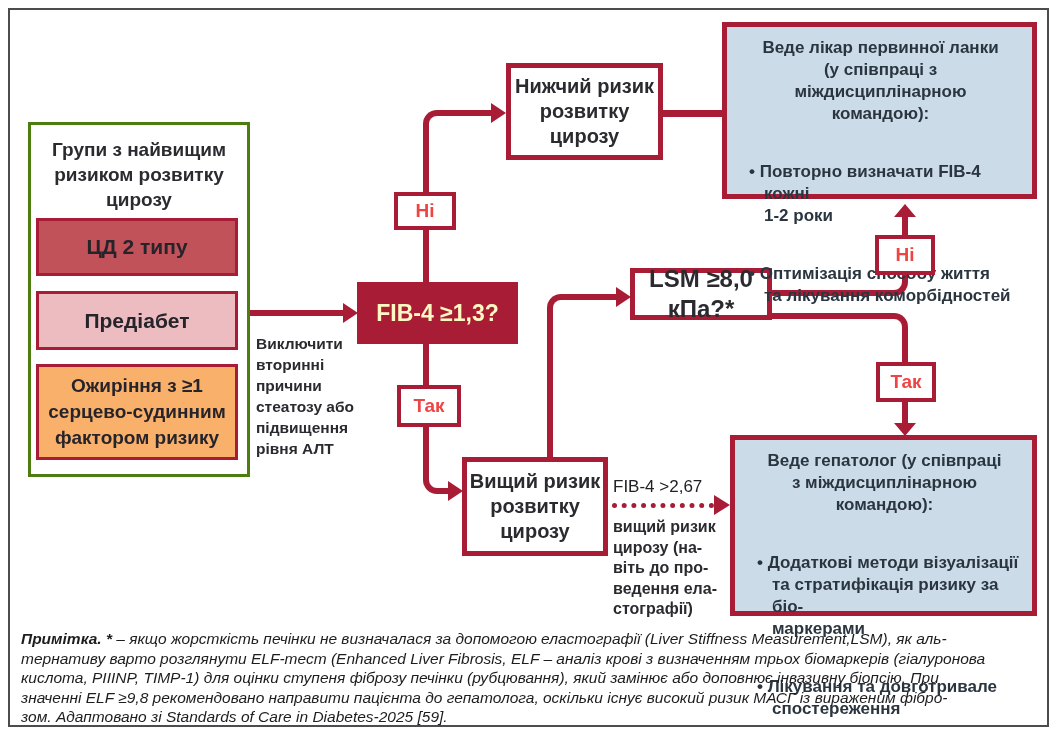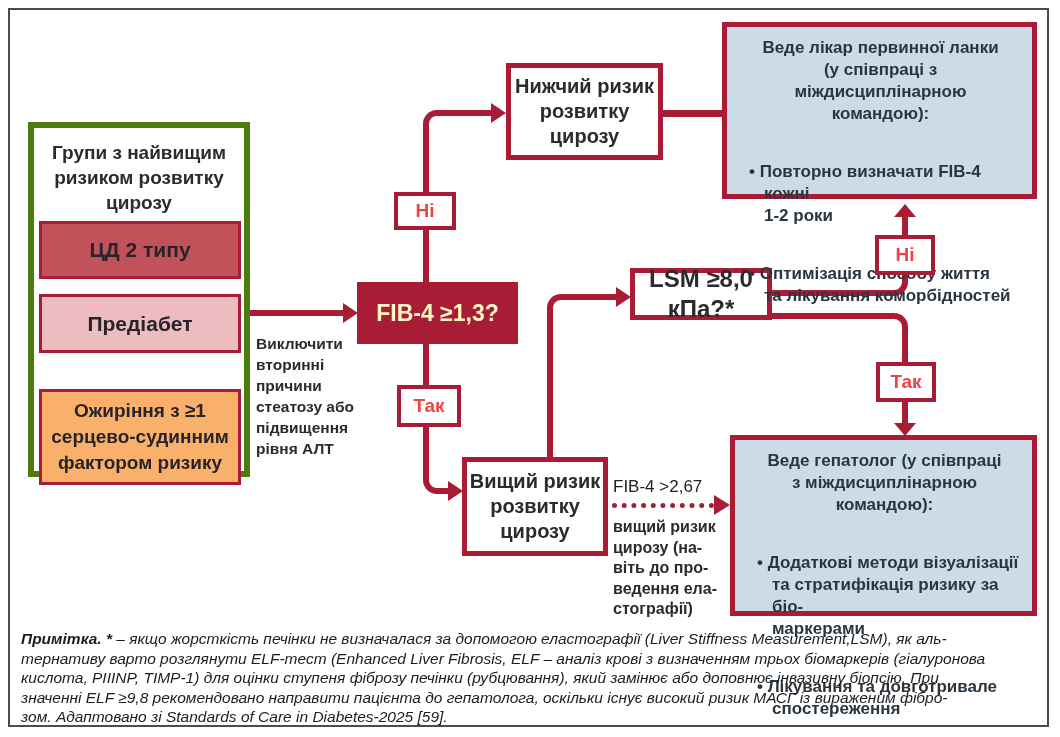--- a/index.html
+++ b/index.html
@@ -49,30 +49,30 @@
   #ln-dotted{left:612px;top:503px;width:102px;height:0;border-top:5px dotted #a81d35;z-index:1;position:absolute;}
   #ar-dotted{left:714px;top:495px;border-top:10px solid transparent;border-bottom:10px solid transparent;border-left:16px solid #a81d35;}
 
   
   .rbox{position:absolute;z-index:2;background:#fff;border:5px solid #a81d35;box-sizing:border-box;
     display:flex;align-items:center;justify-content:center;text-align:center;
     font-weight:bold;white-space:pre-line;line-height:1.26;}
   .lbl{position:absolute;z-index:3;background:#fff;border:4px solid #a81d35;box-sizing:border-box;
     display:flex;align-items:center;justify-content:center;font-weight:bold;font-size:19px;color:#ef4444;}
 
-  #box-group{position:absolute;left:28px;top:122px;width:222px;height:355px;border:6px solid #4d7c0f;
+  #box-group{position:absolute;left:28px;top:122px;width:222px;height:355px;border:3px solid #4d7c0f;
     background:#fff;box-sizing:border-box;z-index:2;}
   #group-title{position:absolute;left:0;top:12px;width:100%;text-align:center;font-weight:bold;
     font-size:19px;line-height:25px;white-space:pre-line;color:#2b2a2f;}
   .gitem{position:absolute;left:5px;width:202px;border:3px solid #a81d35;box-sizing:border-box;z-index:2;
     display:flex;align-items:center;justify-content:center;text-align:center;font-weight:bold;
     white-space:pre-line;color:#26242a;}
   #box-t2d{top:93px;height:58px;background:#c2525a;font-size:21px;}
   #box-pre{top:166px;height:59px;background:#ecbcc0;font-size:21px;text-align:center;}
-  #box-obesity{top:239px;height:96px;background:#f9b06b;font-size:19px;line-height:26px;margin-top:22px;}
+  #box-obesity{top:239px;height:96px;background:#f9b06b;font-size:19px;line-height:26px;}
 
   #box-fib4{left:357px;top:282px;width:161px;height:62px;background:#a81d35;color:#fef9c3;font-size:23px;border:none;}
   #box-lower{left:506px;top:63px;width:157px;height:97px;font-size:20px;}
   #box-higher{left:462px;top:457px;width:146px;height:99px;font-size:20px;}
   #box-lsm{left:630px;top:268px;width:142px;height:52px;font-size:24px;}
 
   #lb-no1{left:394px;top:192px;width:62px;height:38px;}
   #lb-yes1{left:397px;top:385px;width:64px;height:42px;}
   #lb-no2{left:875px;top:235px;width:60px;height:40px;}
   #lb-yes2{left:876px;top:362px;width:60px;height:40px;}

